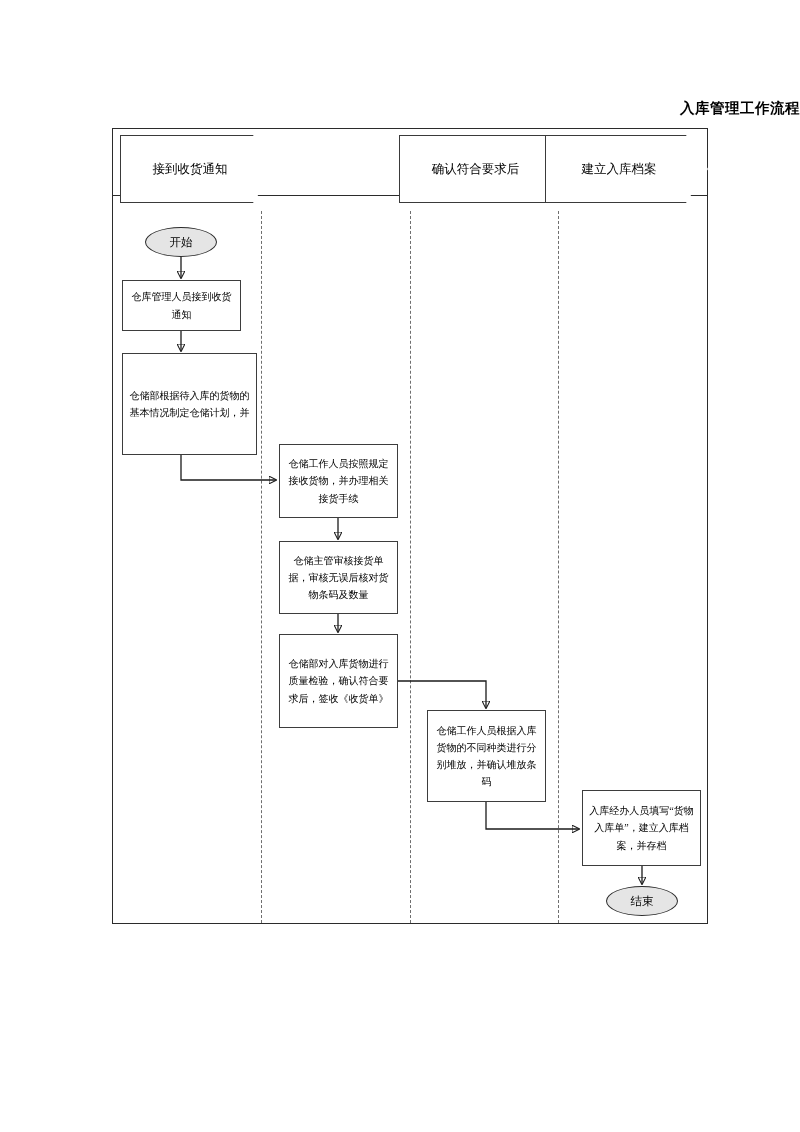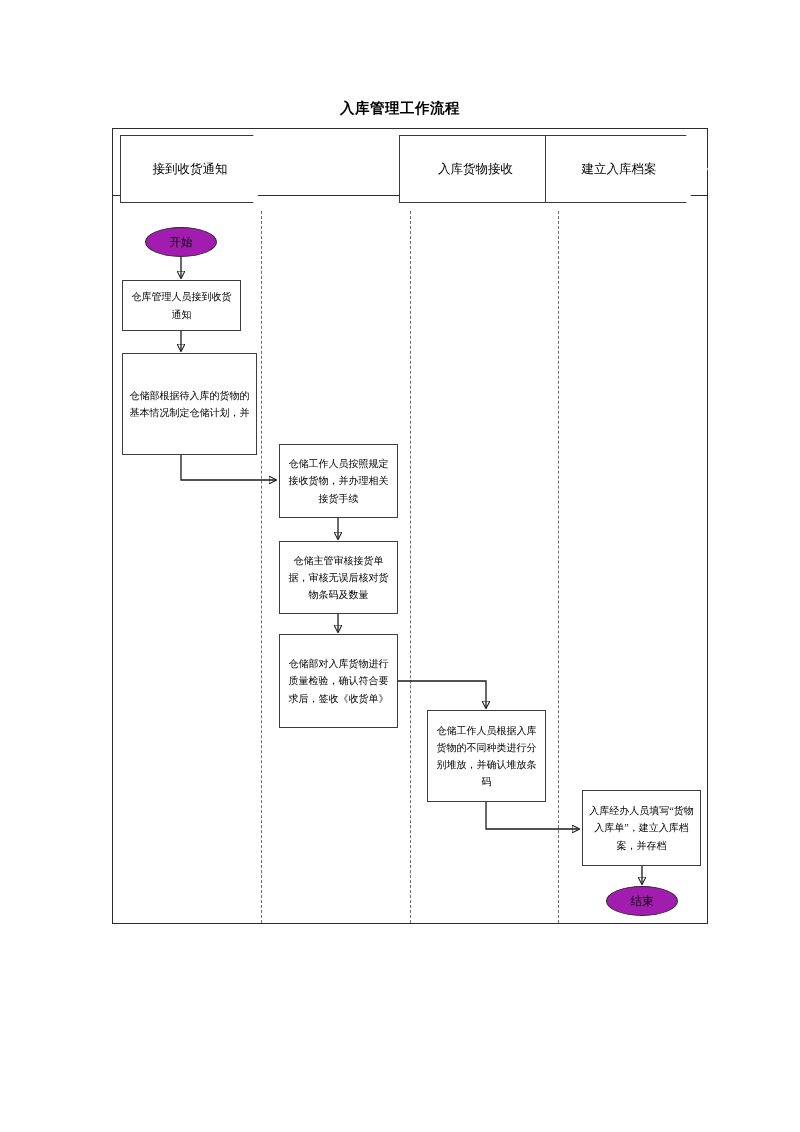--- a/index.html
+++ b/index.html
@@ -15,21 +15,21 @@
     color: #000000;
     overflow: hidden;
   }
 
   
   #chart-title {
     position: absolute;
     left: 0;
     top: 99px;
     width: 800px;
-    text-align: center;
+    text-align: right;
     font-size: 14.5px;
     font-weight: bold;
     letter-spacing: 0.5px;
     font-family: "Liberation Sans", "DejaVu Sans", sans-serif;
   }
 
   
   #diagram-frame {
     position: absolute;
     left: 112px;
@@ -94,21 +94,21 @@
     text-align: center;
     font-size: 10px;
     line-height: 1.72;
     padding: 2px 5px;
   }
   .node-ellipse {
     position: absolute;
     box-sizing: border-box;
     border: 1px solid #2b2b2b;
     border-radius: 50%;
-    background: #a21caf;
+    background: #e5e5e5;
     display: flex;
     align-items: center;
     justify-content: center;
     font-size: 11.5px;
   }
 
   
   #connectors {
     position: absolute;
     left: 0;
@@ -131,21 +131,21 @@
 <div id="diagram-frame"></div>
 
 <div id="phase-banner">
 
   <div class="chevron" style="left:8px; width:155px;">
     <span class="chevron-inner">接到收货通知</span>
   </div>
 
 
   <div class="chevron" style="left:287px; width:168px;">
-    <span class="chevron-inner">入库货物接收</span>
+    <span class="chevron-inner">确认符合要求后</span>
   </div>
 
   <div class="chevron" style="left:433px; width:163px;">
     <span class="chevron-inner">建立入库档案</span>
   </div>
 
 </div>
 
 <div class="lane-divider" style="left:261px;"></div>
 <div class="lane-divider" style="left:410px;"></div>

